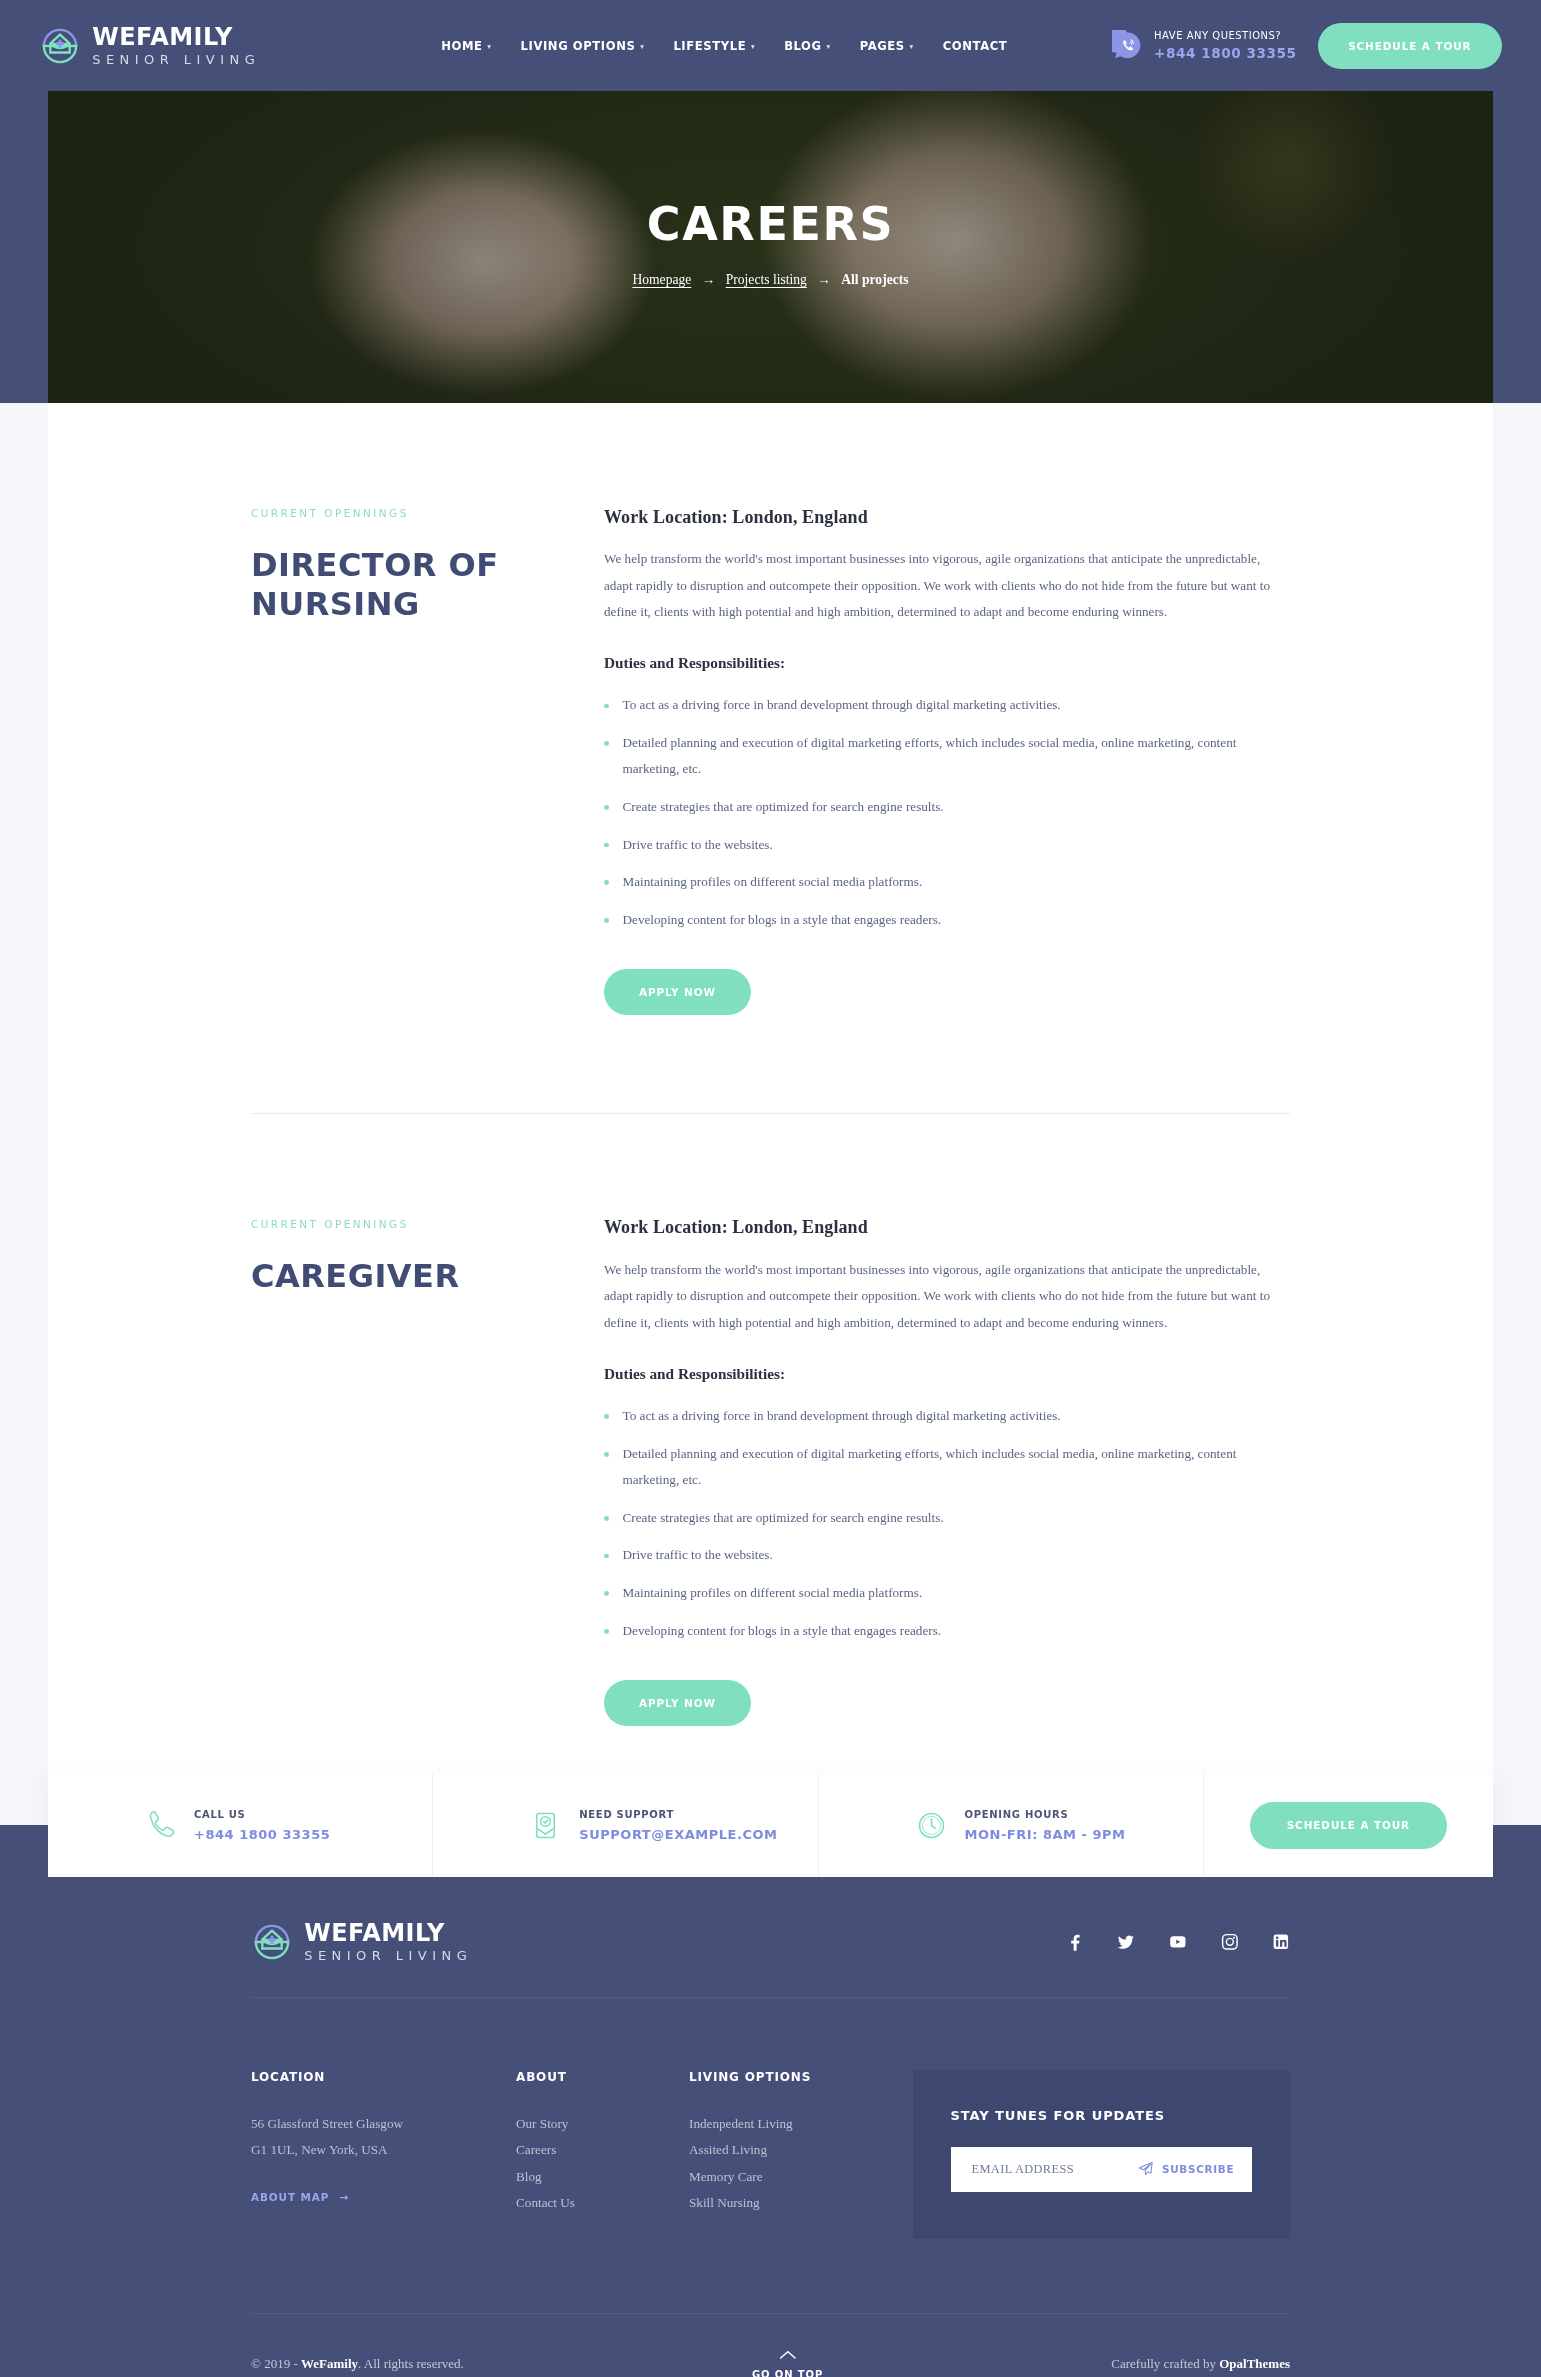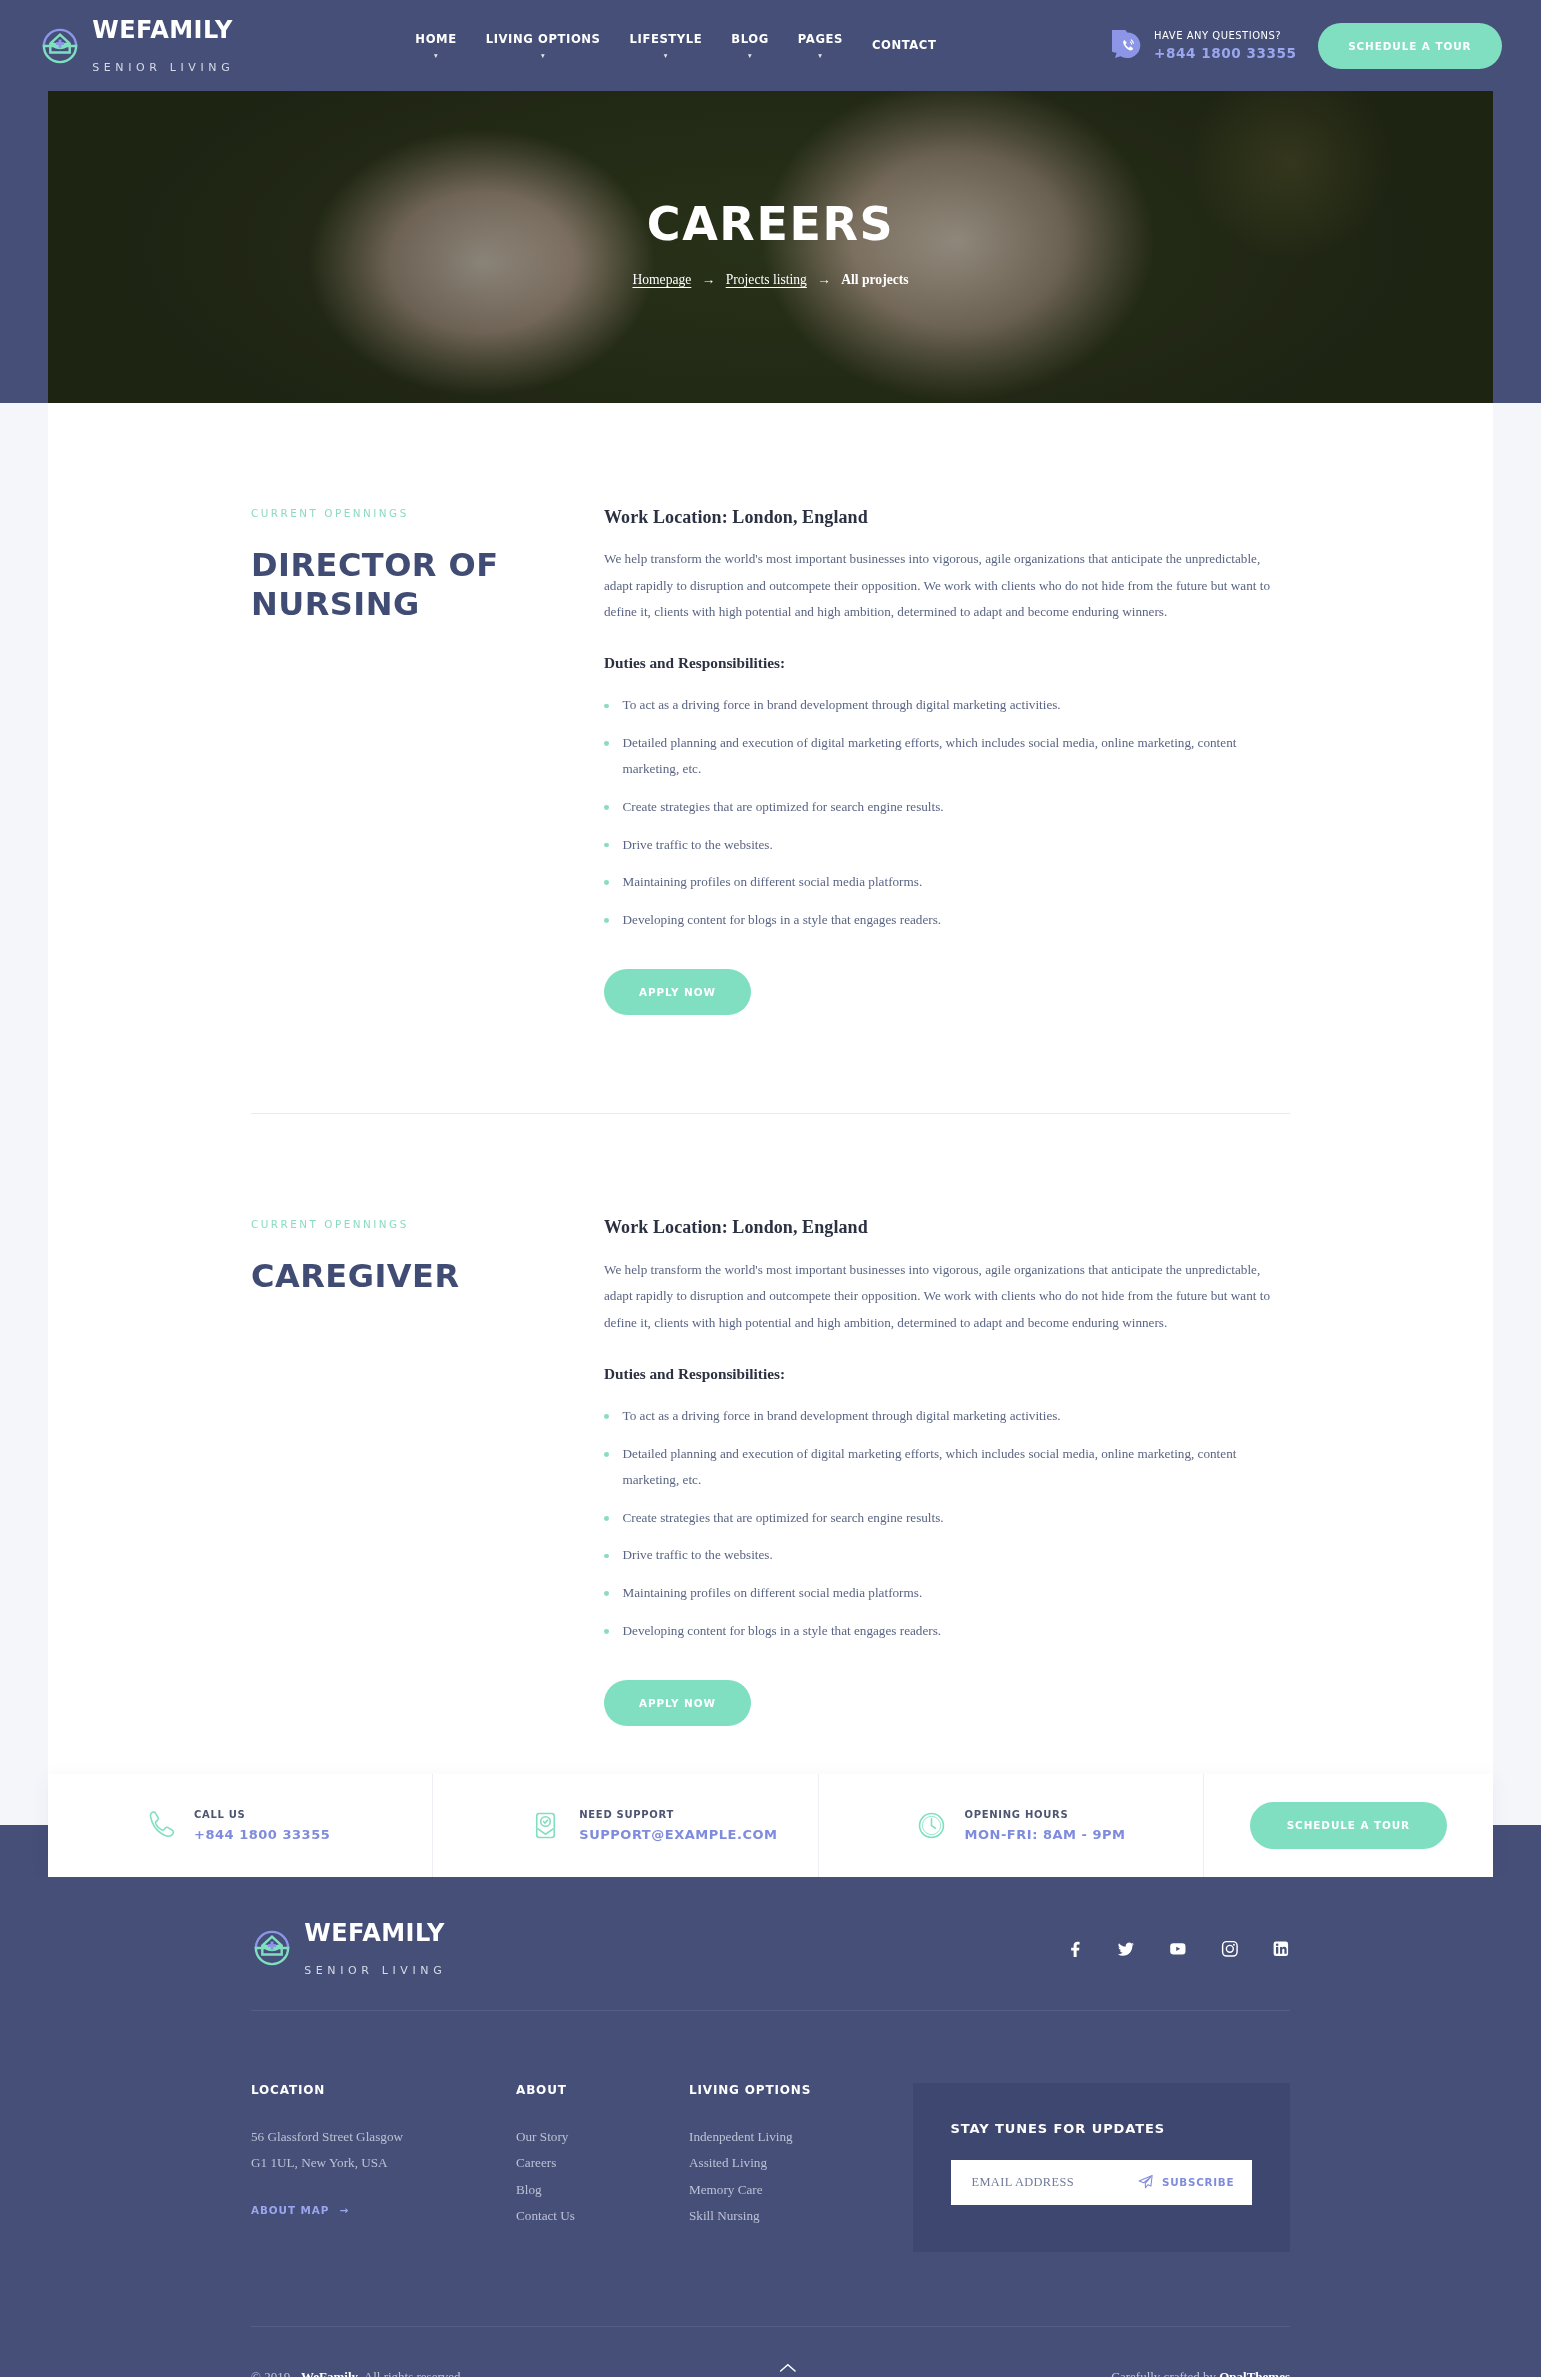--- a/index.html
+++ b/index.html
@@ -19,27 +19,27 @@
   }
   .logo-wrap{ display:flex; align-items:center; gap:11.2px; margin-left:39px; }
   .logo-mark{ width:42px; height:42px; position:relative; flex:none; }
   .logo-text{ line-height:1; }
   .logo-name{
     font-family:"DejaVu Sans", sans-serif; font-weight:700;
     font-size:24px; color:#fff; letter-spacing:.02em;
   }
   .logo-sub{
     font-family:"DejaVu Sans", sans-serif; font-weight:400;
-    font-size:11px; color:#d7dbe8; letter-spacing:.42em; margin-top:20px;
+    font-size:13px; color:#d7dbe8; letter-spacing:.42em; margin-top:4px;
   }
   .main-nav{ display:flex; align-items:center; gap:29px; margin-left:181px; }
   .nav-item{
     display:flex; align-items:center; gap:4.8px; cursor:pointer;
     font-family:"DejaVu Sans", sans-serif; font-weight:700;
-    font-size:11.6px; color:#ffffff; letter-spacing:.05em; white-space:nowrap;flex-direction:column;
+    font-size:11.6px; color:#ffffff; letter-spacing:.05em; white-space:nowrap;
   }
   .caret{ font-size:7.2px; opacity:.85; position:relative; top:0.8px; }
   .header-right{ display:flex; align-items:center; margin-left:auto; margin-right:39px; gap:21px; }
   .phone-block{ display:flex; align-items:center; gap:11.2px; }
   .phone-icon{ width:30.5px; height:30.5px; flex:none; }
   .phone-q{
     font-family:"DejaVu Sans", sans-serif; font-weight:400; font-size:10px;
     color:#fff; letter-spacing:.05em;
   }
   .phone-num{

